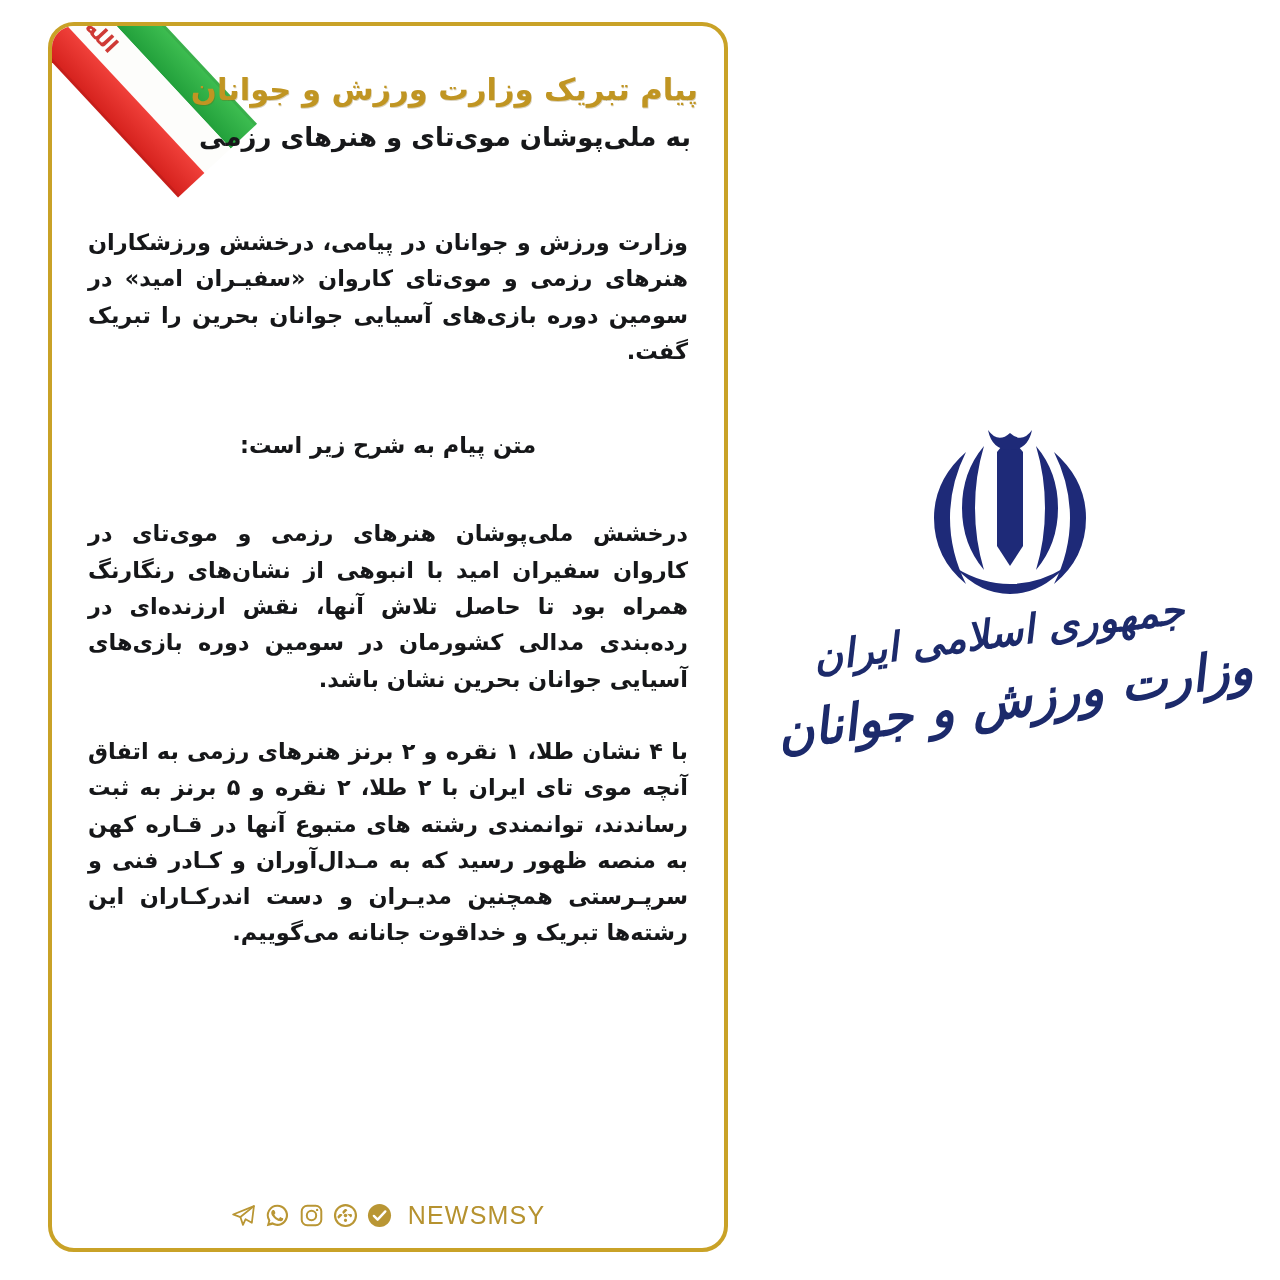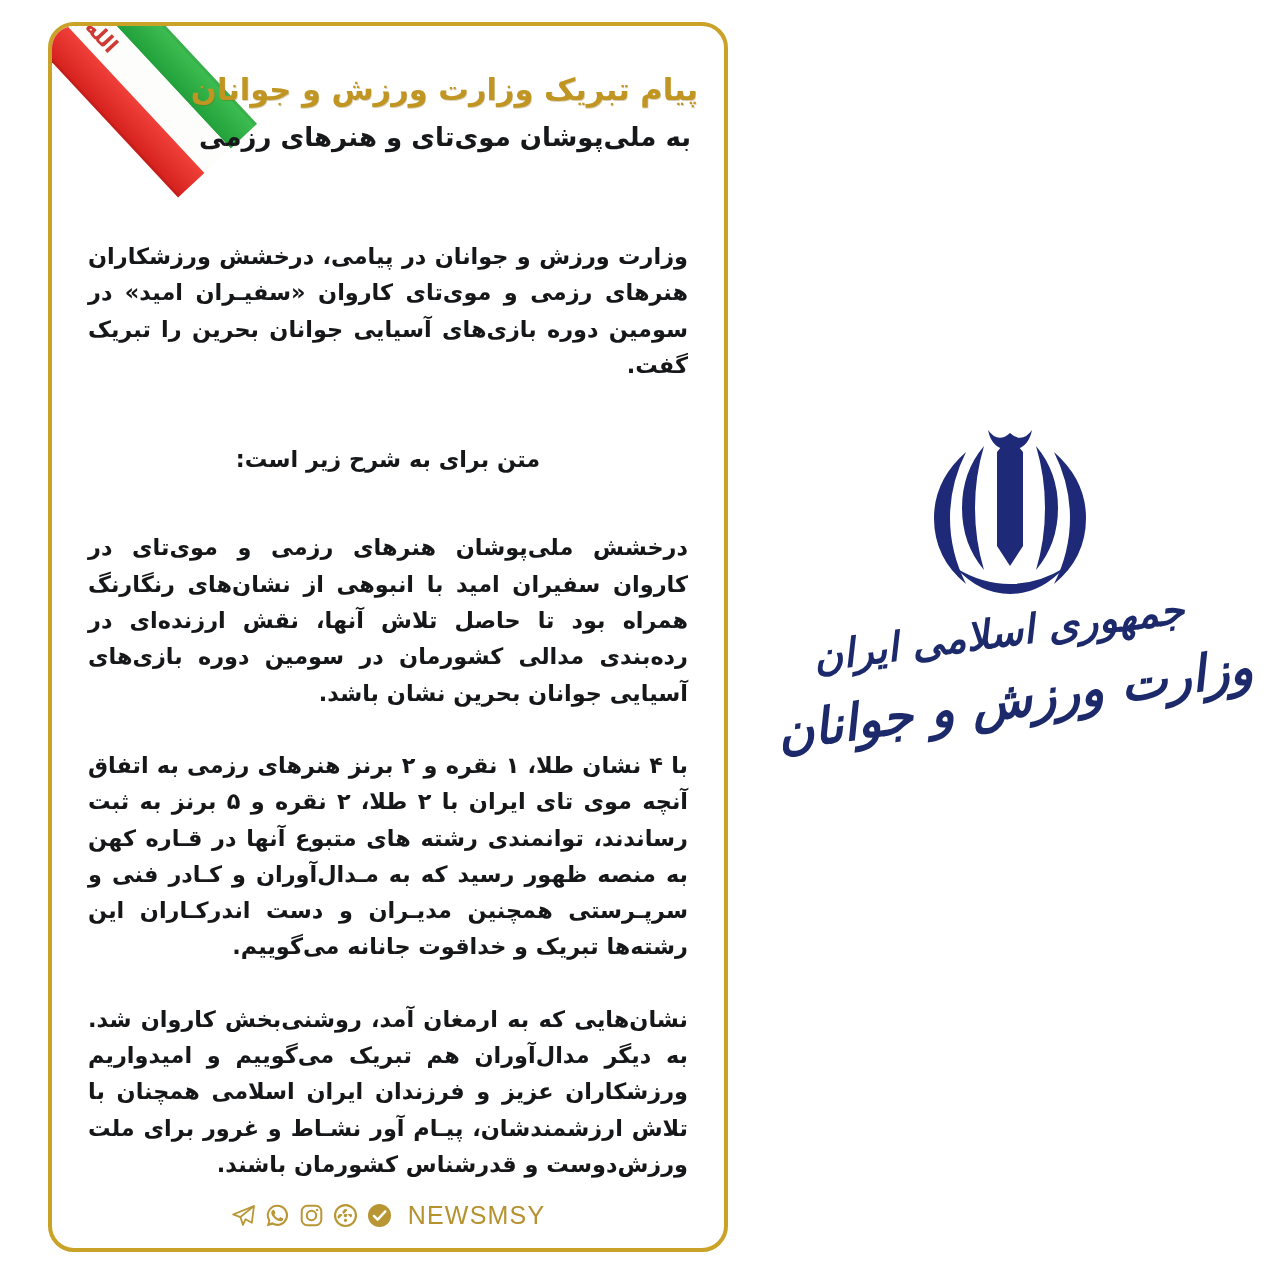--- a/index.html
+++ b/index.html
@@ -115,21 +115,21 @@
     position: absolute;
     left: 36px;
     right: 36px;
     top: 196px;
     direction: rtl;
     text-align: justify;
     text-align-last: right;
     color: #161719;
   }
   .body-copy p {
-    margin: 16px 0 36px 0;
+    margin: 2px 0 36px 0;
     font-size: 22.4px;
     line-height: 1.62;
     font-weight: 600;
     letter-spacing: -0.1px;
   }
   .body-copy p.p-lead     { margin-bottom: 58px; }
   .body-copy p.p-intro    { text-align: center; text-align-last: center; margin-bottom: 52px; }
   .body-copy p.p-basmala  { text-align: center; text-align-last: center; margin-bottom: 54px; }
   .body-copy p.p-last     { margin-bottom: 0; }
 
@@ -223,24 +223,23 @@
       </div>
     </div>
 
     <div class="head">
       <h1 class="head-line1">پیام تبریک وزارت ورزش و جوانان</h1>
       <h2 class="head-line2">به ملی‌پوشان موی‌تای و هنرهای رزمی</h2>
     </div>
 
     <div class="body-copy">
       <p class="p-lead">وزارت ورزش و جوانان در پیامی، درخشش ورزشکاران هنرهای رزمی و موی‌تای کاروان «سفیـران امید» در سومین دوره بازی‌های آسیایی جوانان بحرین را تبریک گفت.</p>
-      <p class="p-intro">متن برای به شرح زیر است:</p>
+      <p class="p-intro">متن پیام به شرح زیر است:</p>
       <p class="p-1">درخشش ملی‌پوشان هنرهای رزمی و موی‌تای در کاروان سفیران امید با انبوهی از نشان‌های رنگارنگ همراه بود تا حاصل تلاش آنها، نقش ارزنده‌ای در رده‌بندی مدالی کشورمان در سومین دوره بازی‌های آسیایی جوانان بحرین نشان باشد.</p>
       <p class="p-2">با ۴ نشان طلا، ۱ نقره و ۲ برنز هنرهای رزمی به اتفاق آنچه موی تای ایران با ۲ طلا، ۲ نقره و ۵ برنز به ثبت رساندند، توانمندی رشته های متبوع آنها در قـاره کهن به منصه ظهور رسید که به مـدال‌آوران و کـادر فنی و سرپـرستی همچنین مدیـران و دست اندرکـاران این رشته‌ها تبریک و خداقوت جانانه می‌گوییم.</p>
-      <p class="p-last">نشان‌هایی که به ارمغان آمد، روشنی‌بخش کاروان شد. به دیگر مدال‌آوران هم تبریک می‌گوییم و امیدواریم ورزشکاران عزیز و فرزندان ایران اسلامی همچنان با تلاش ارزشمندشان، پیـام آور نشـاط و غرور برای ملت ورزش‌دوست و قدرشناس کشورمان باشند.</p>
     </div>
 
     <div class="card-footer">
 
       <span class="soc">
         <svg viewBox="0 0 24 24" fill="none" stroke="currentColor" stroke-width="1.7" stroke-linejoin="round" stroke-linecap="round">
           <path d="M22 3 L2 11 L9 13.5 L11.5 21 L14 15.5 L20 19 Z"></path>
           <path d="M9 13.5 L22 3"></path>
         </svg>
       </span>

